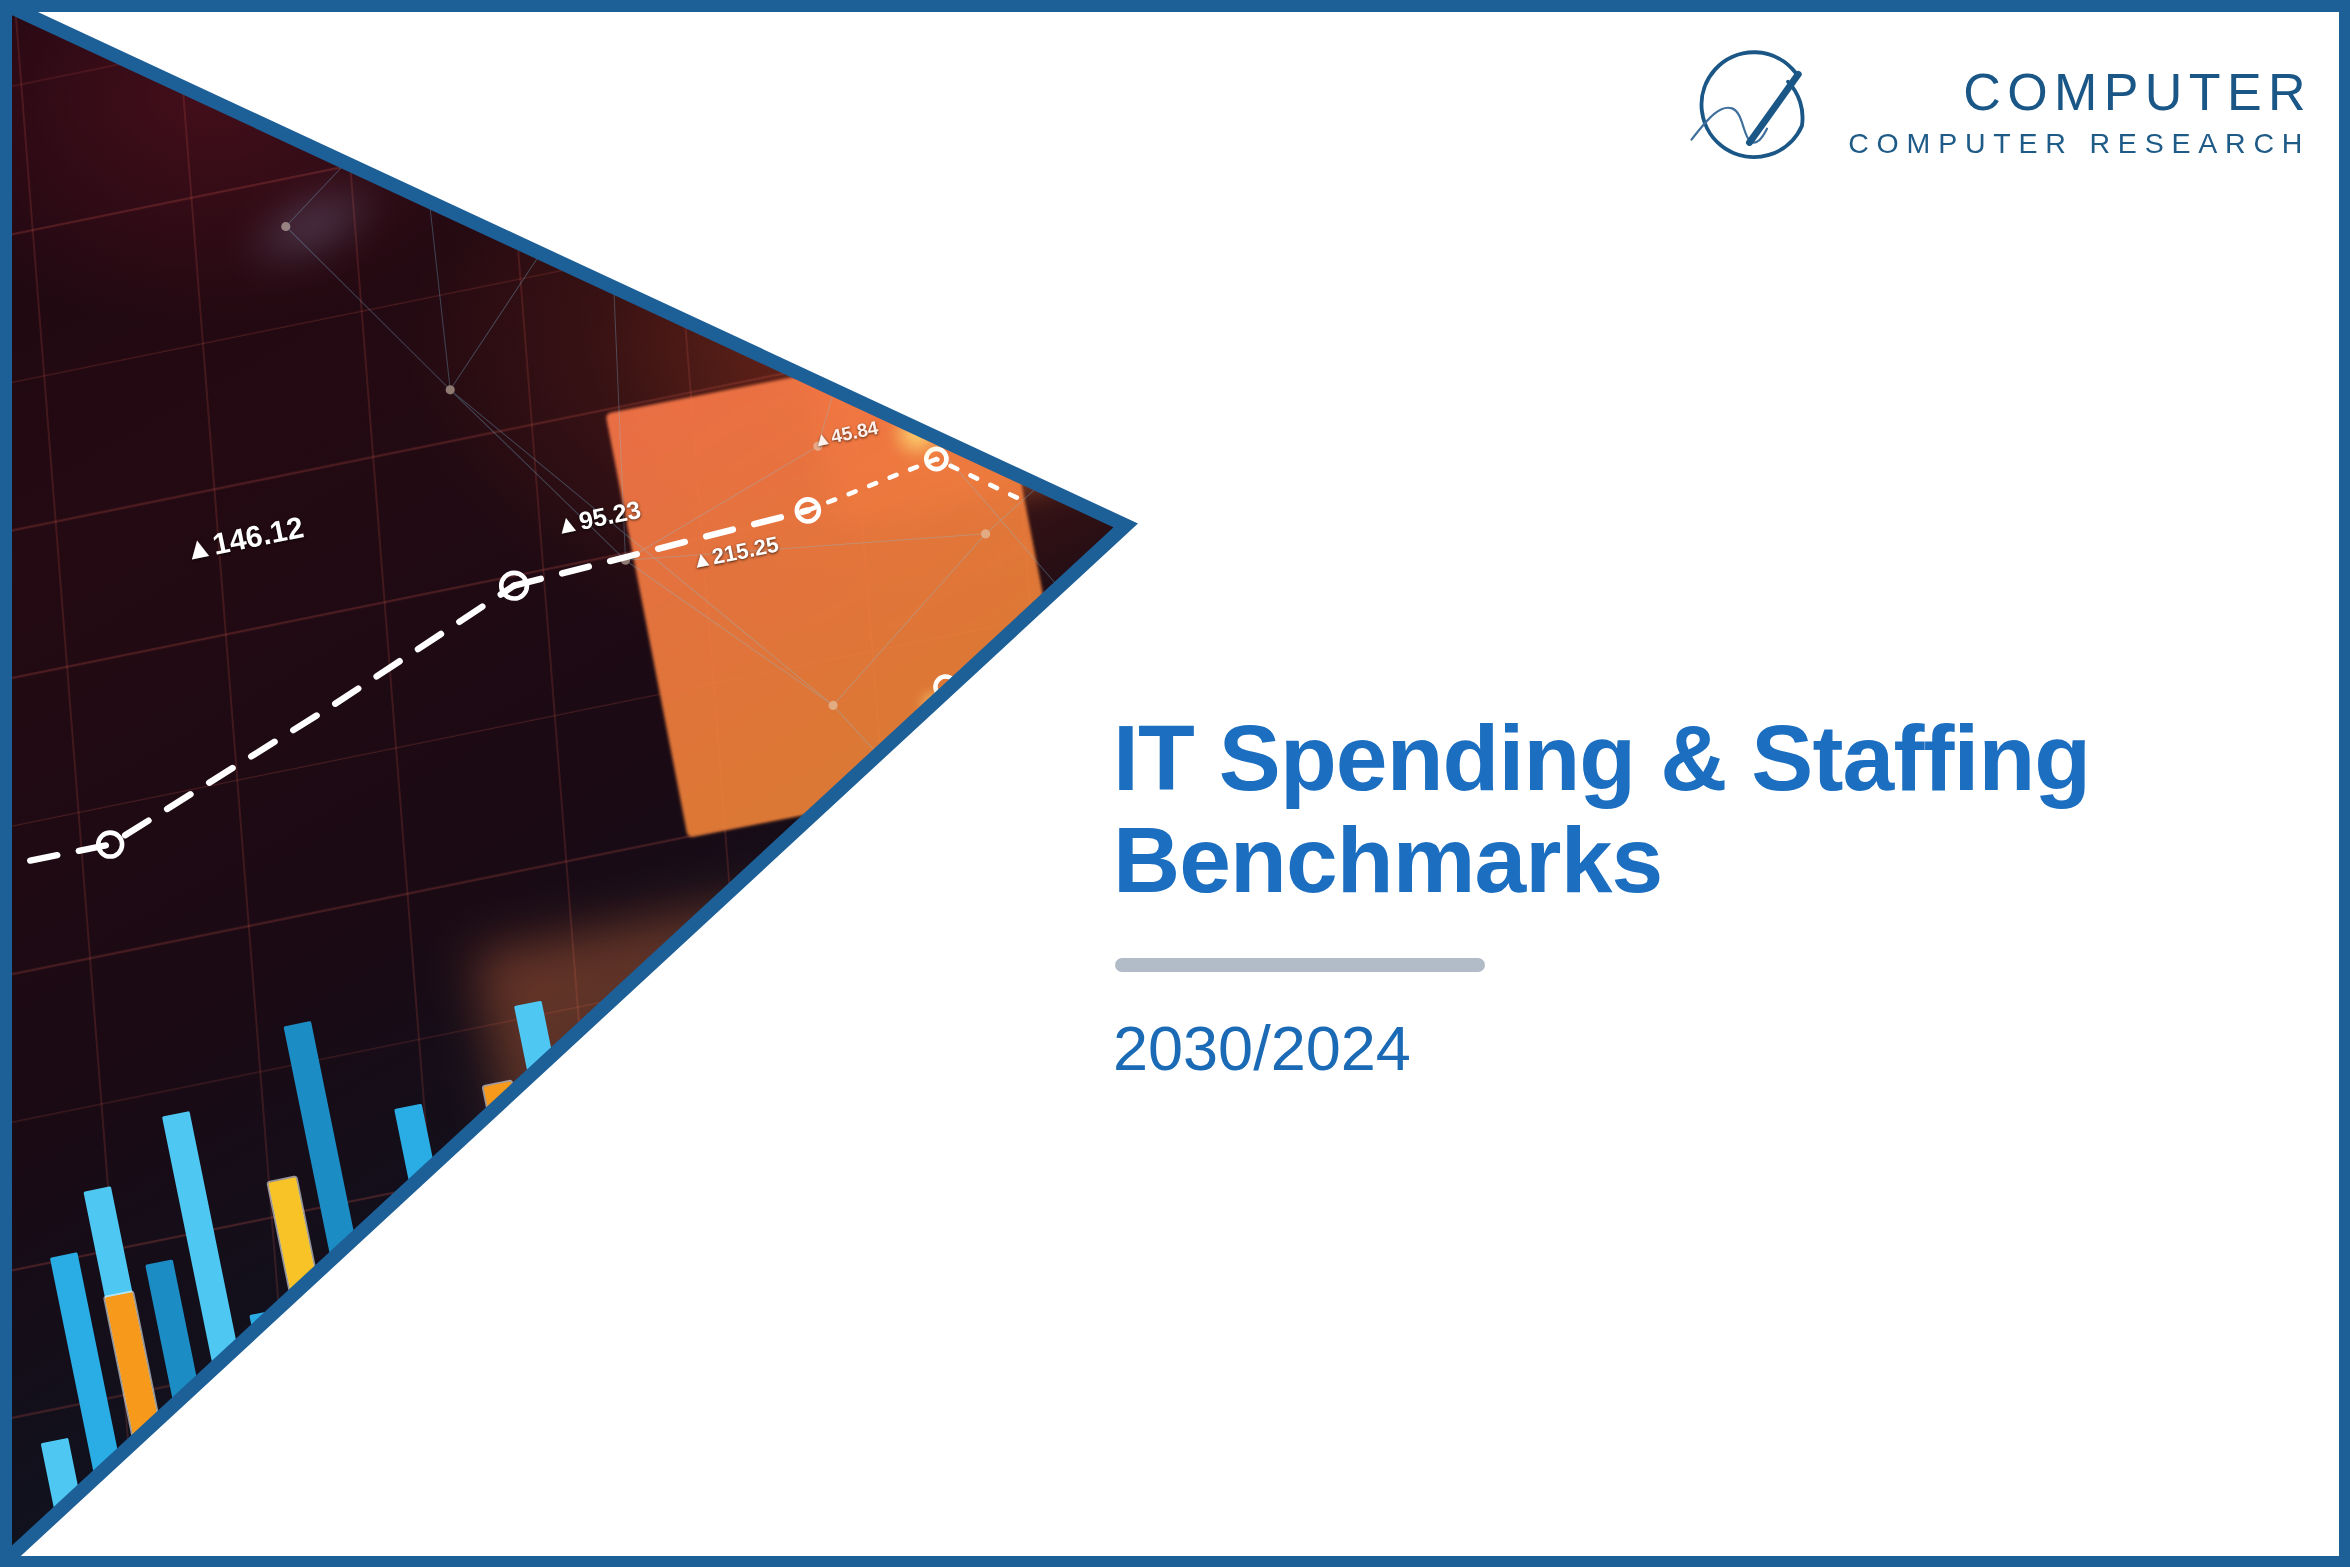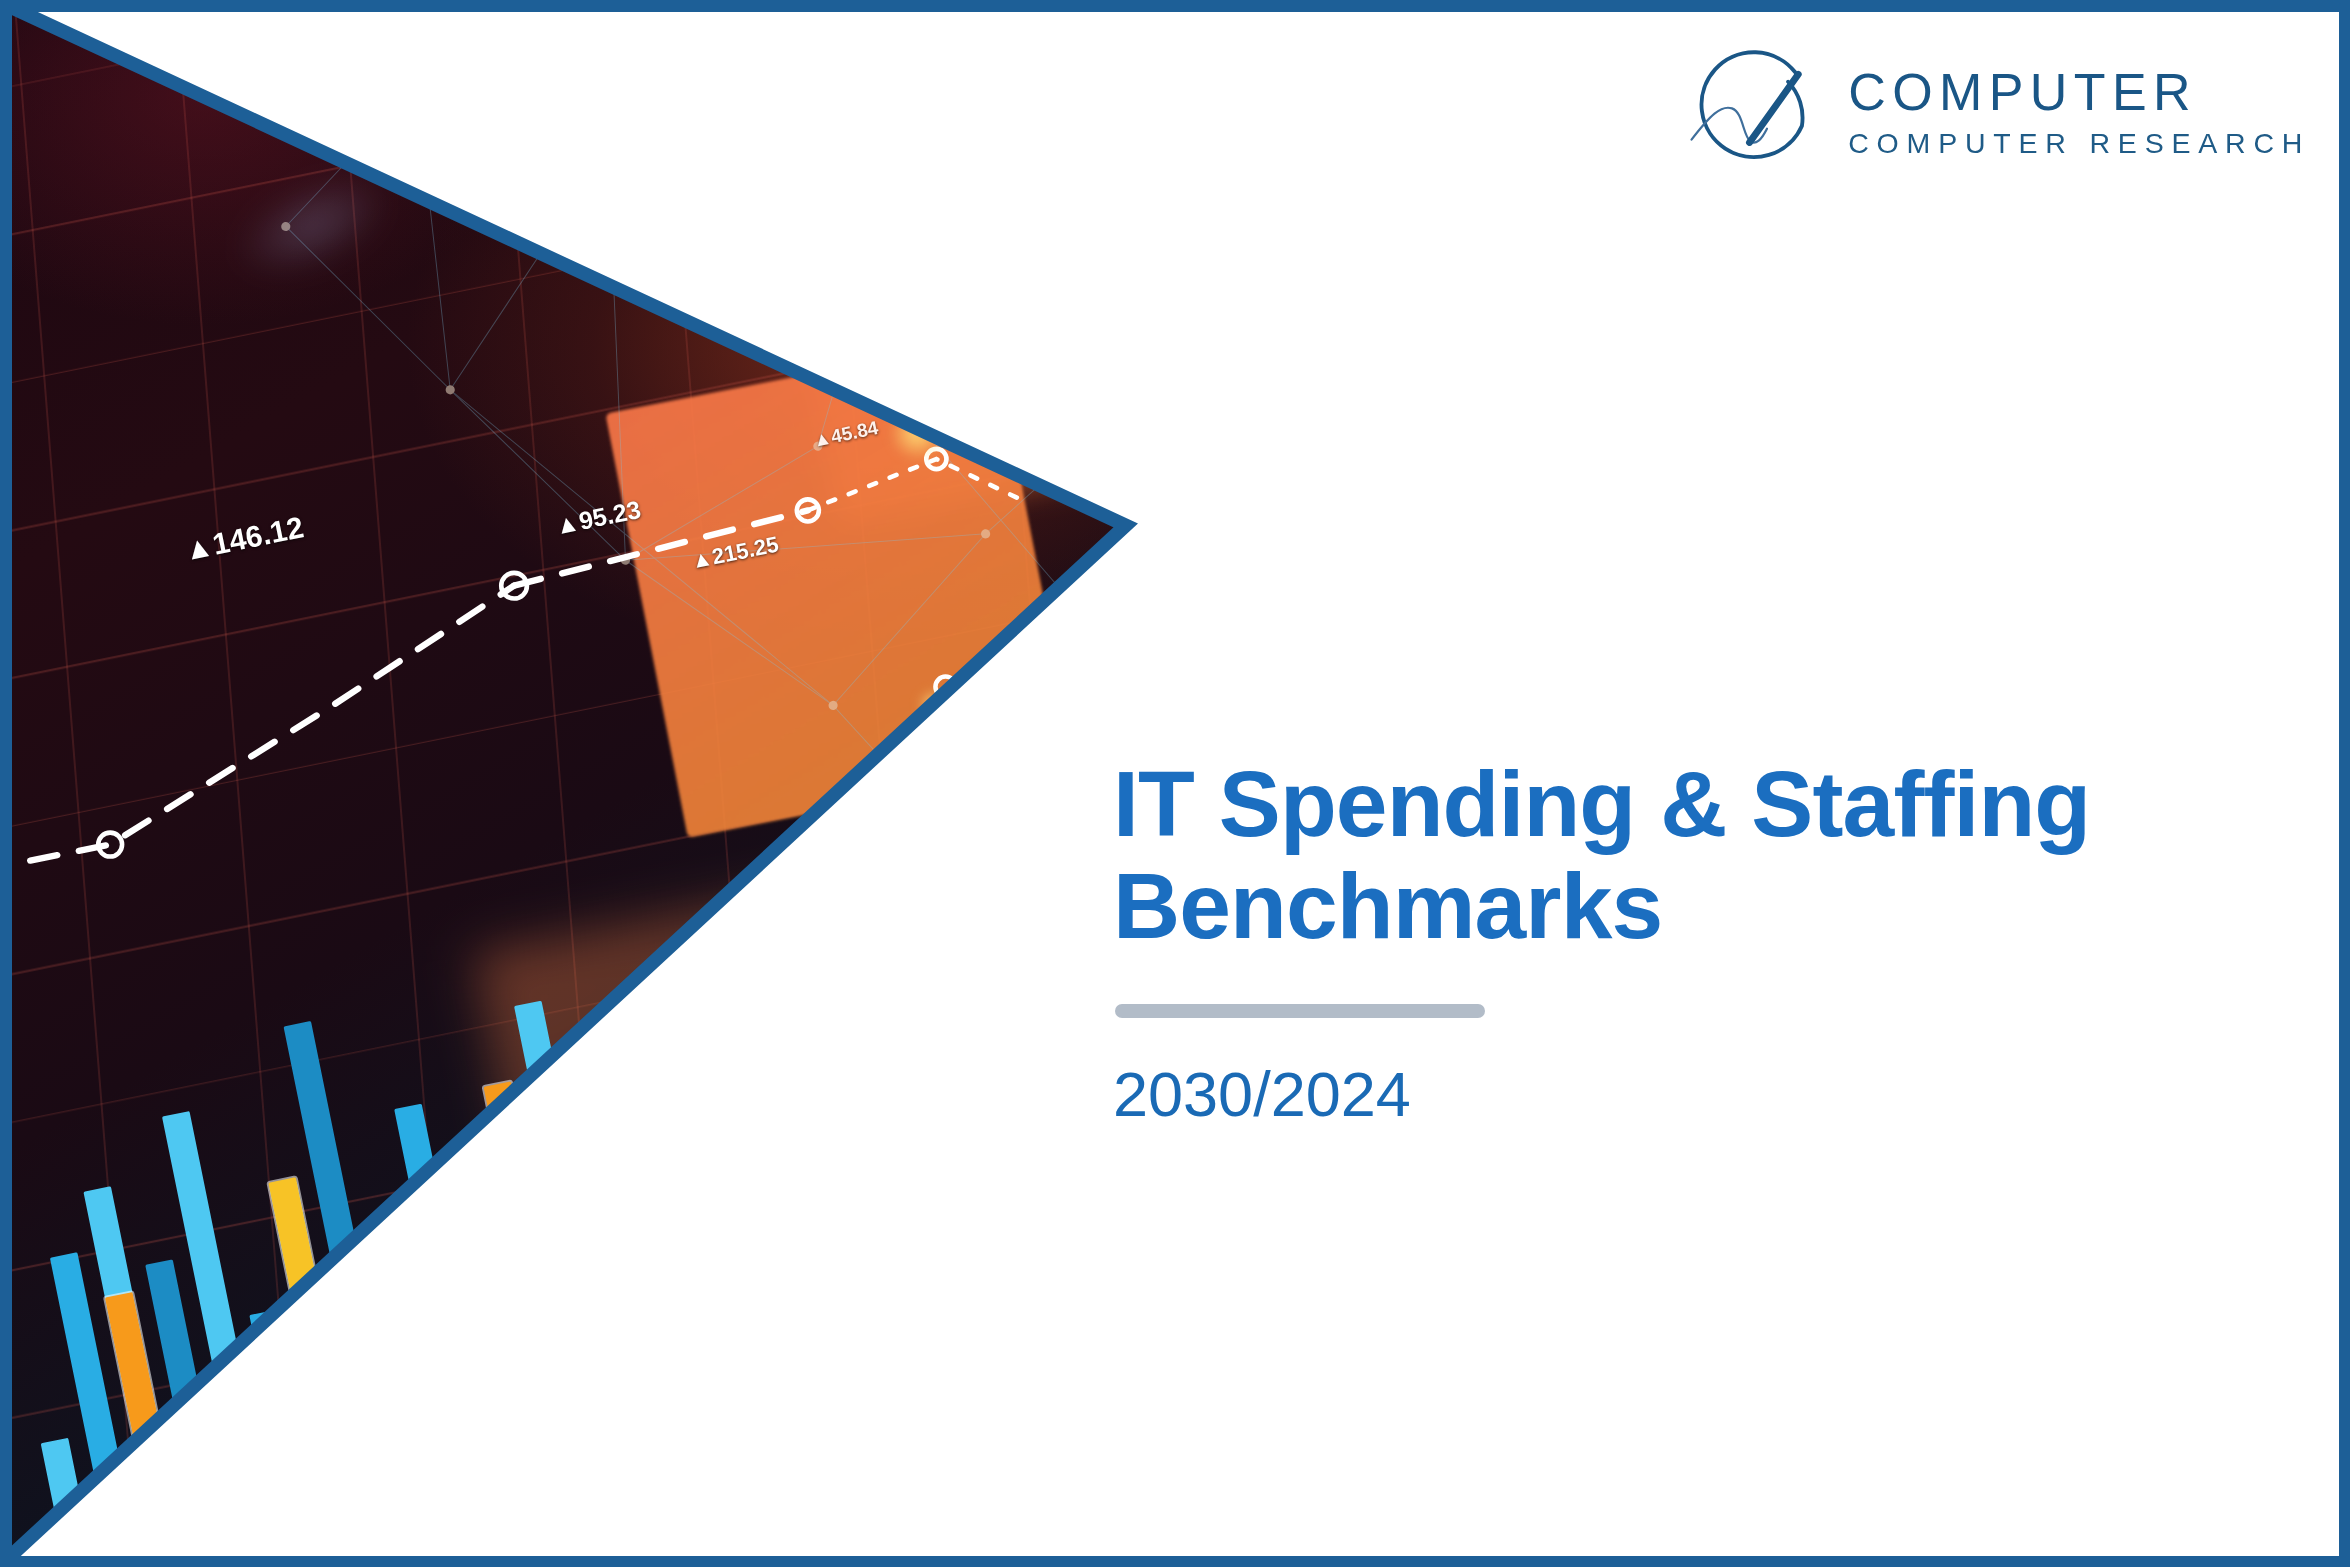--- a/index.html
+++ b/index.html
@@ -184,21 +184,21 @@
     top: 44px;
     display: flex;
     align-items: center;
     gap: 24px;
     z-index: 30;
   }
   #logo-mark { flex: 0 0 auto; }
   #logo-wordmark {
     display: flex;
     flex-direction: column;
-    align-items: flex-start;
+    align-items: flex-end;
     color: #1b5484;
   }
   .logo-line-1, .logo-line-2 {
     font-family: "Liberation Sans", sans-serif;
     font-size: 52px;
     font-weight: 400;
     letter-spacing: 6.4px;
     line-height: 1.08;
     color: #1a5686;
   }
@@ -213,21 +213,20 @@
     margin-right: 1.8px;
   }
 
   
   #content {
     position: absolute;
     left: 1113px;
     top: 707px;
     width: 1130px;
     z-index: 30;
-    margin-top: 46px;
   }
   #main-title {
     font-family: "Liberation Sans", sans-serif;
     font-weight: 700;
     font-size: 93px;
     line-height: 1.10;
     color: #1b6ec0;
     letter-spacing: -0.9px;
     margin: 0;
     max-width: 1084px;

